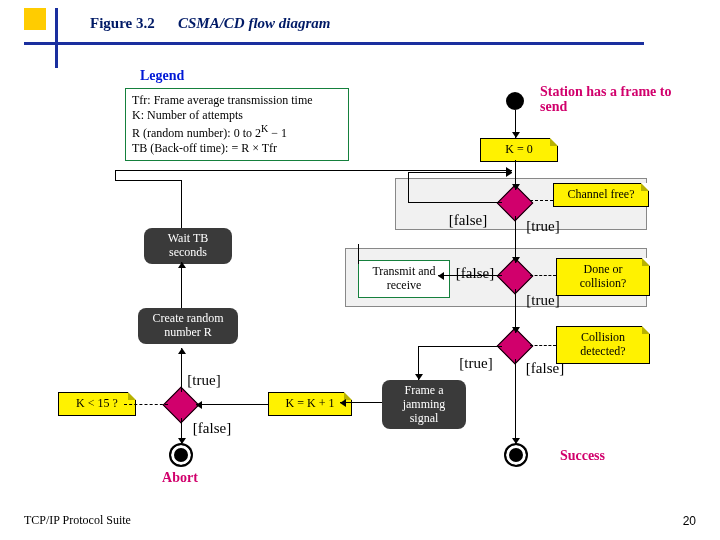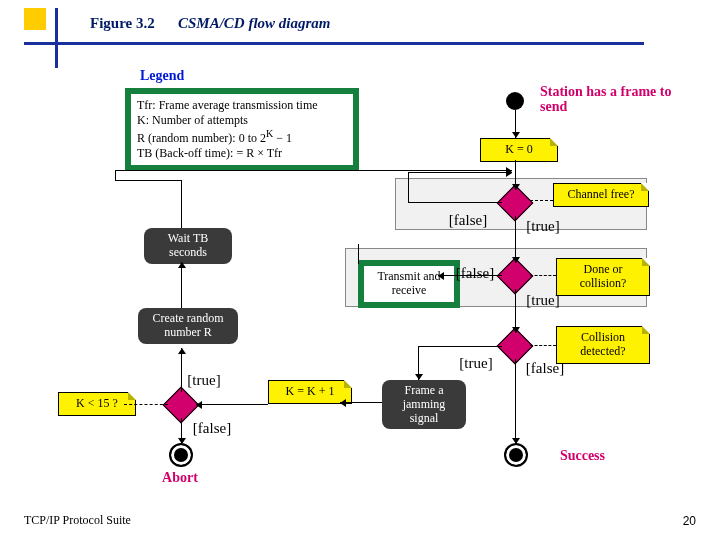--- a/index.html
+++ b/index.html
@@ -18,21 +18,21 @@
 
   
   .lbl { position:absolute; font-family:"Times New Roman", serif; font-size:13px; color:#000; text-align:center; }
   .small { font-size:15px; }
   .legend-title { color:#0019d6; font-weight:bold; position:absolute; font-size:14px; }
   .red-bold { color:#d1006c; font-weight:bold; font-size:14px; }
 
   
   .actbox   { position:absolute; background:#3a3a3a; color:#fff; border-radius:8px; text-align:center; font-size:12px; padding:4px 6px; line-height:1.15; }
   
-  .plainbox { position:absolute; background:#fff; border:6px solid #15803d; text-align:center; font-size:12px; padding:4px 6px; line-height:1.15; }
+  .plainbox { position:absolute; background:#fff; border:1px solid #15803d; text-align:center; font-size:12px; padding:4px 6px; line-height:1.15; }
   
   .annbox   { position:absolute; background:#fff200; border:1px solid #000; text-align:center; font-size:12px; padding:4px 6px; line-height:1.15; }
   .annbox::after { content:""; position:absolute; right:-1px; top:-1px; width:0; height:0; border-left:8px solid #b8b200; border-top:8px solid #fff; }
   
   .diamond { position:absolute; width:26px; height:26px; }
   .diamond::before { content:""; position:absolute; inset:0; background:#d1006c; transform:rotate(45deg); border:1px solid #000; }
 
   
   .start-circ { position:absolute; width:18px; height:18px; border-radius:50%; background:#000; }
   .end-circ   { position:absolute; width:20px; height:20px; border-radius:50%; background:#000; box-shadow:0 0 0 3px #fff inset, 0 0 0 1px #000; border:1px solid #000; }
@@ -95,21 +95,21 @@
   <div class="lbl small" style="left:525px; top:292px; width:36px;">[true]</div>
 
   <div class="diamond" style="left:502px; top:333px;"></div>
   <div class="annbox" style="left:556px; top:326px; width:80px;">Collision detected?</div>
   <div class="dash-h" style="left:530px; top:345px; width:26px;"></div>
   <div class="lbl small" style="left:458px; top:355px; width:36px;">[true]</div>
   <div class="lbl small" style="left:525px; top:360px; width:40px;">[false]</div>
 
   <div class="actbox" style="left:382px; top:380px; width:72px;">Frame a jamming signal</div>
 
-  <div class="annbox" style="left:268px; top:380px; width:70px;">K = K + 1</div>
+  <div class="annbox" style="left:268px; top:392px; width:70px;">K = K + 1</div>
 
   <div class="annbox" style="left:58px; top:392px; width:64px;">K &lt; 15 ?</div>
   <div class="diamond" style="left:168px; top:392px;"></div>
   <div class="dash-h" style="left:124px; top:404px; width:44px;"></div>
   <div class="lbl small" style="left:186px; top:372px; width:36px;">[true]</div>
   <div class="lbl small" style="left:192px; top:420px; width:40px;">[false]</div>
 
   <div class="actbox" style="left:138px; top:308px; width:88px;">Create random number R</div>
 
   <div class="actbox" style="left:144px; top:228px; width:76px;">Wait TB seconds</div>

